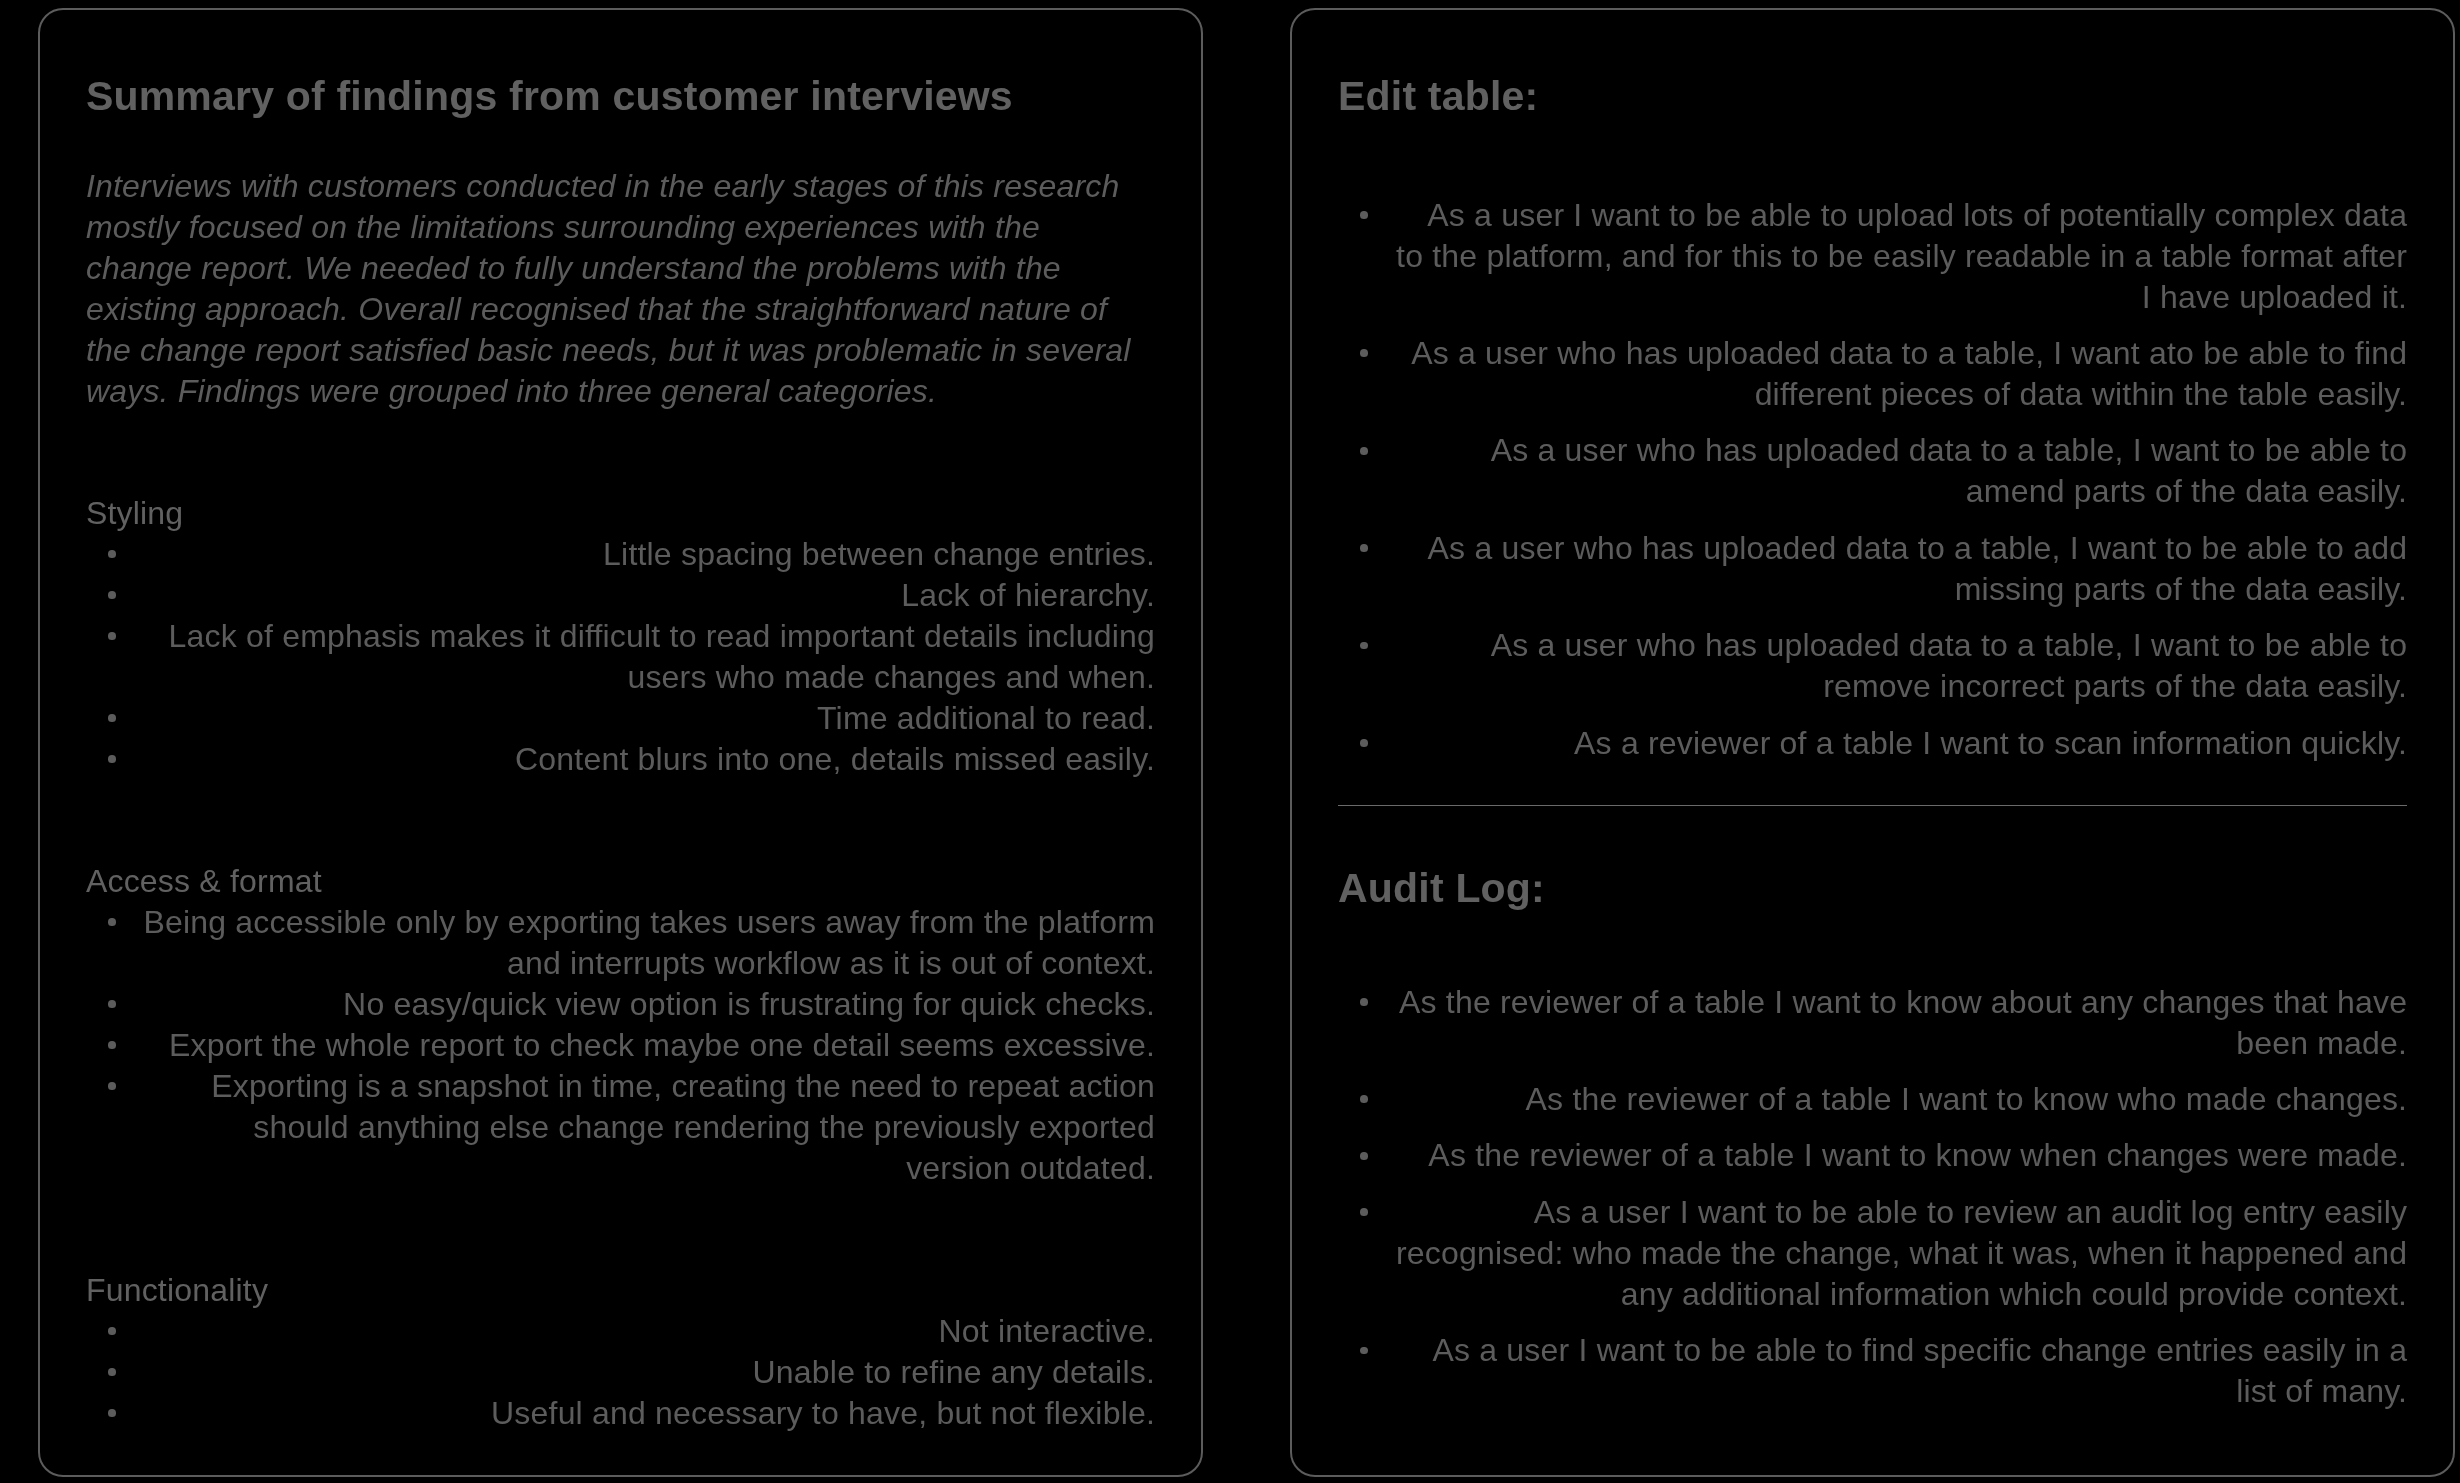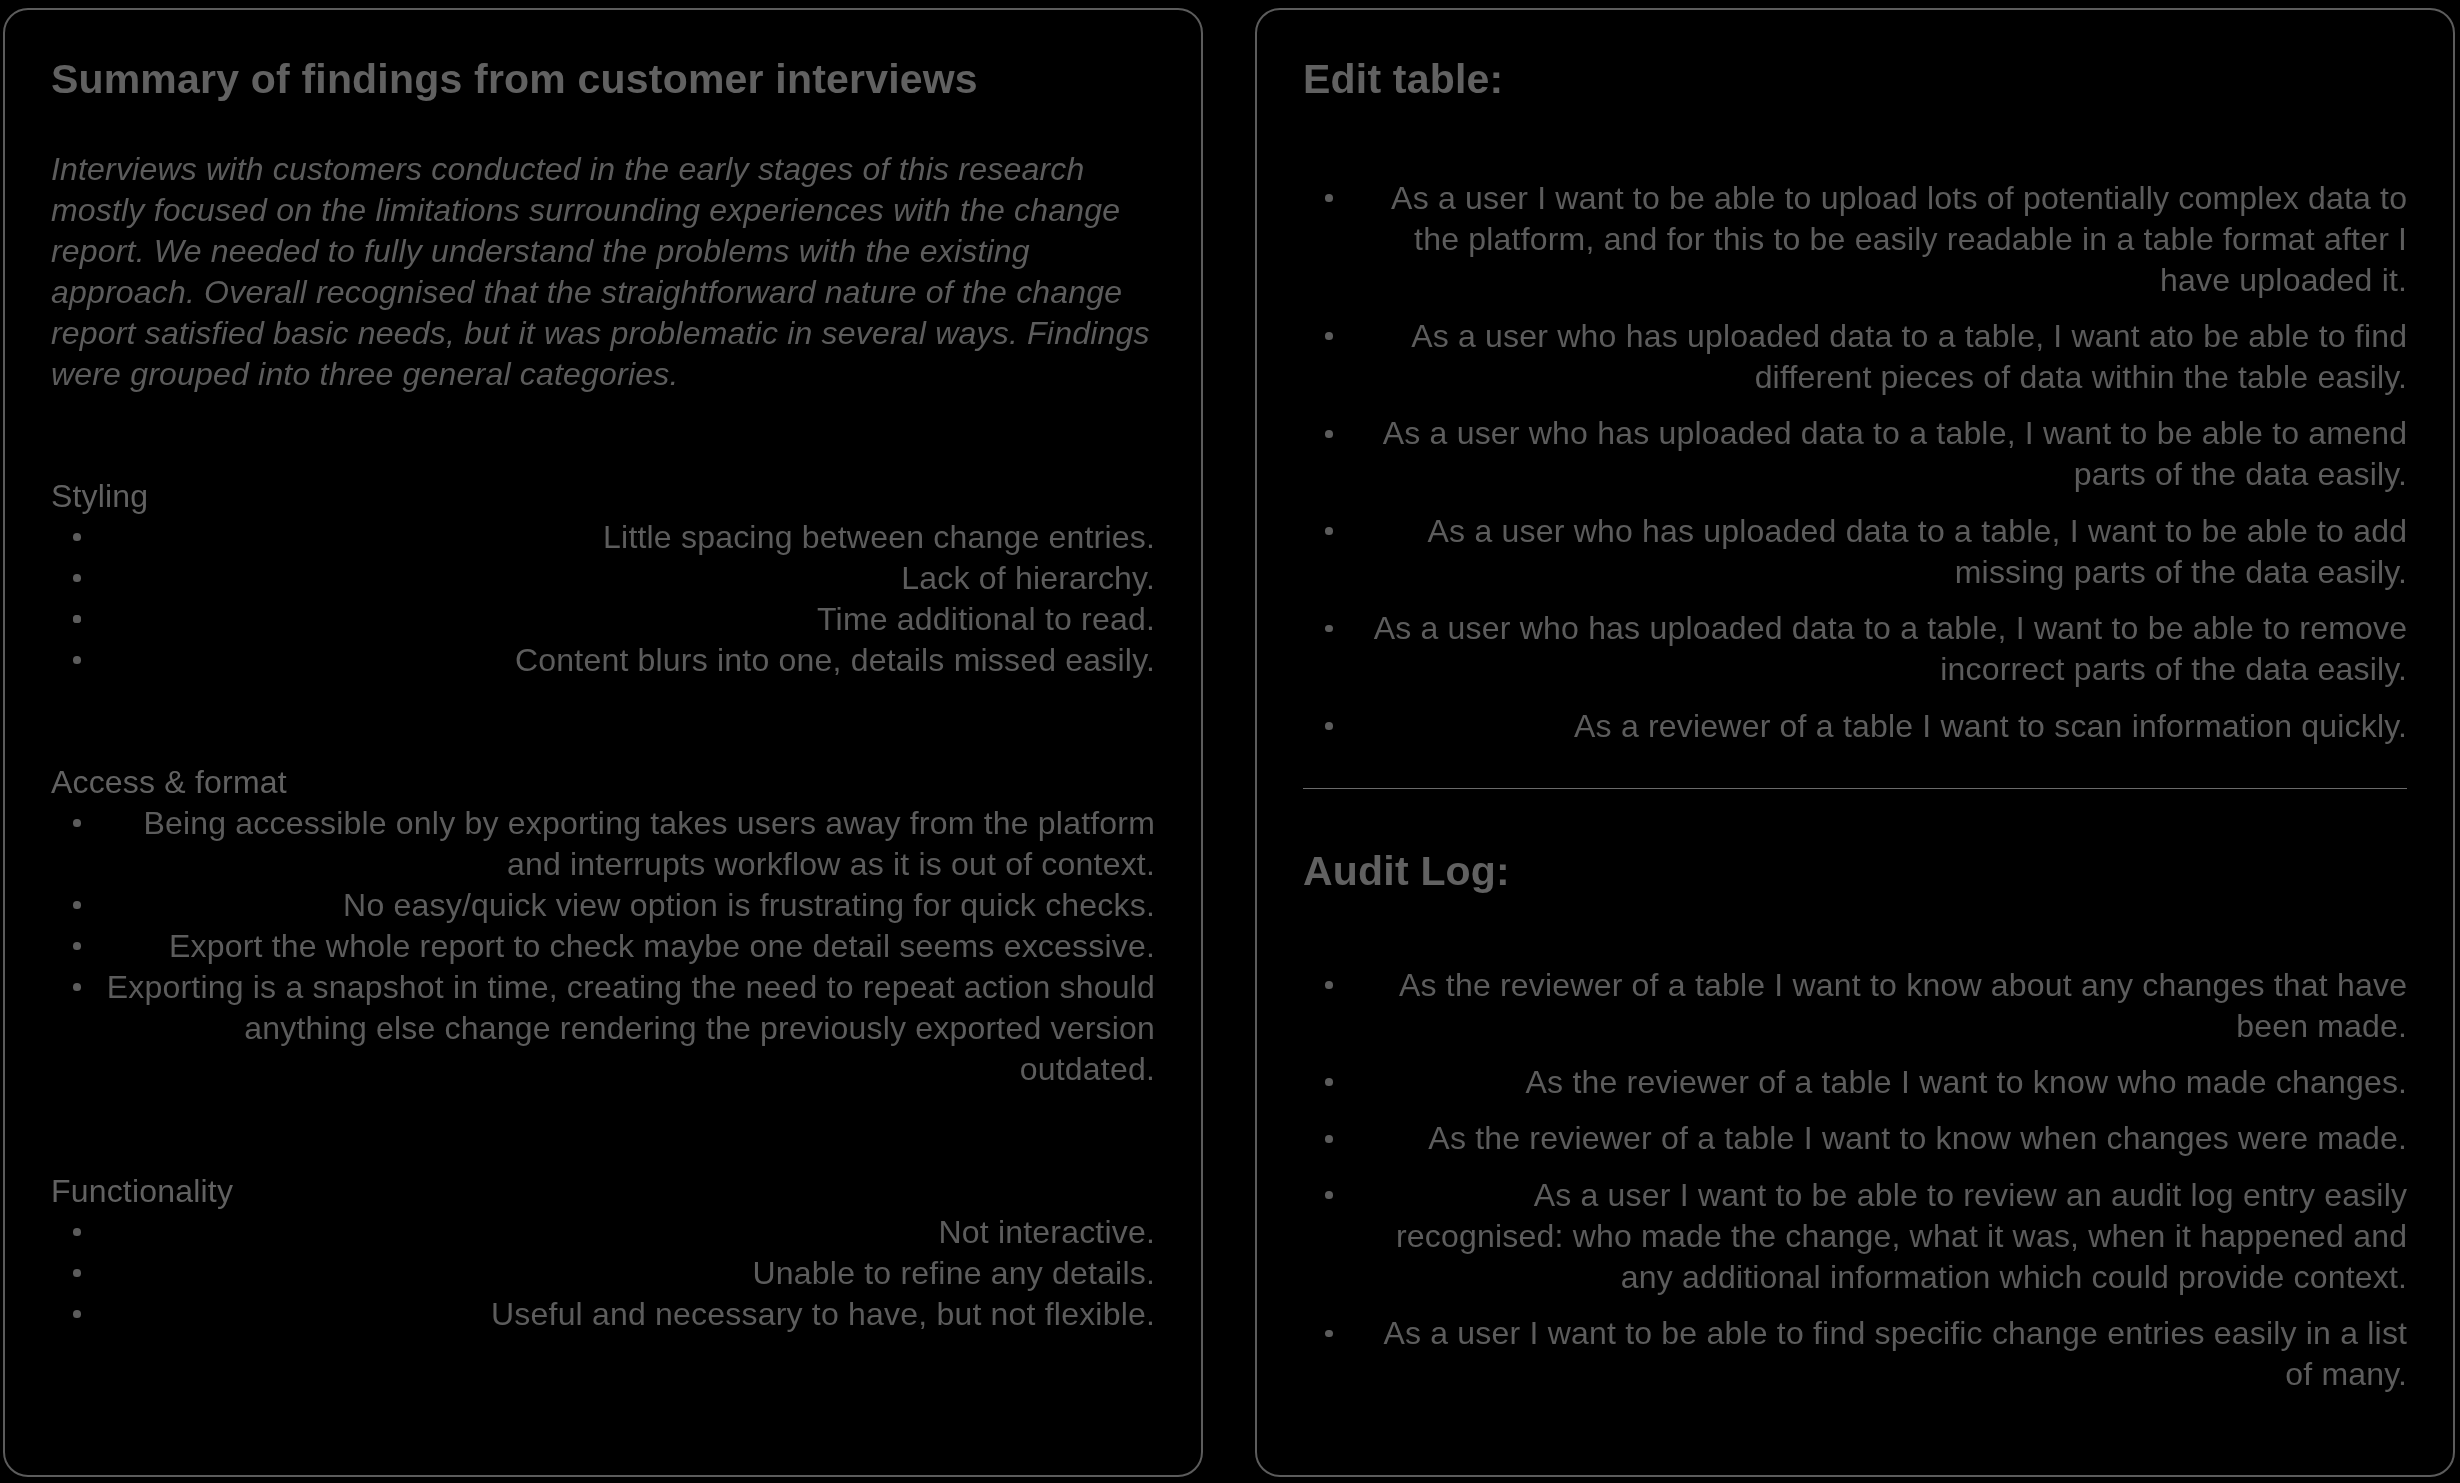--- a/index.html
+++ b/index.html
@@ -21,23 +21,24 @@
     display: flex;
     gap: 52px;
     padding: 7.7px 4.8px 5.8px 2.9px;
     width: 100%; height: 100%;
   }
   .panel {
     flex: 1 1 0;
     background: var(--panel-bg);
     border: 2.9px solid var(--panel-border);
     border-radius: 25px;
-    padding: 45px 46px 29px 46px;
+    padding: 62px 46px 29px 46px;
     color: var(--text);
     overflow: hidden;
+    margin-left: 35px;
   }
   .panel-title {
     font-size: 41px;
     font-weight: 700;
     line-height: 48px;
     color: var(--heading);
     letter-spacing: 0.2px;
     margin-bottom: 46px;
   }
   .intro {
@@ -90,21 +91,21 @@
   <section class="panel summary">
     <h1 class="panel-title">Summary of findings from customer interviews</h1>
 
     <p class="intro">Interviews with customers conducted in the early stages of this research mostly focused on the limitations surrounding experiences with the change report. We needed to fully understand the problems with the existing approach. Overall recognised that the straightforward nature of the change report satisfied basic needs, but it was problematic in several ways. Findings were grouped into three general categories.</p>
 
     <div class="section">
       <h2 class="section-heading">Styling</h2>
       <ul class="bullets">
           <li><span class="dot"></span><span>Little spacing between change entries.</span></li>
           <li><span class="dot"></span><span>Lack of hierarchy.</span></li>
-          <li><span class="dot"></span></li>
+          <li><span class="dot"></span><span>Lack of emphasis makes it difficult to read important details including users who made changes and when.</span></li>
           <li><span class="dot"></span><span>Time additional to read.</span></li>
           <li><span class="dot"></span><span>Content blurs into one, details missed easily.</span></li>
         </ul>
     </div>
 
     <div class="section">
       <h2 class="section-heading">Access &amp; format</h2>
       <ul class="bullets">
           <li><span class="dot"></span><span>Being accessible only by exporting takes users away from the platform and interrupts workflow as it is out of context.</span></li>
           <li><span class="dot"></span><span>No easy/quick view option is frustrating for quick checks.</span></li>

